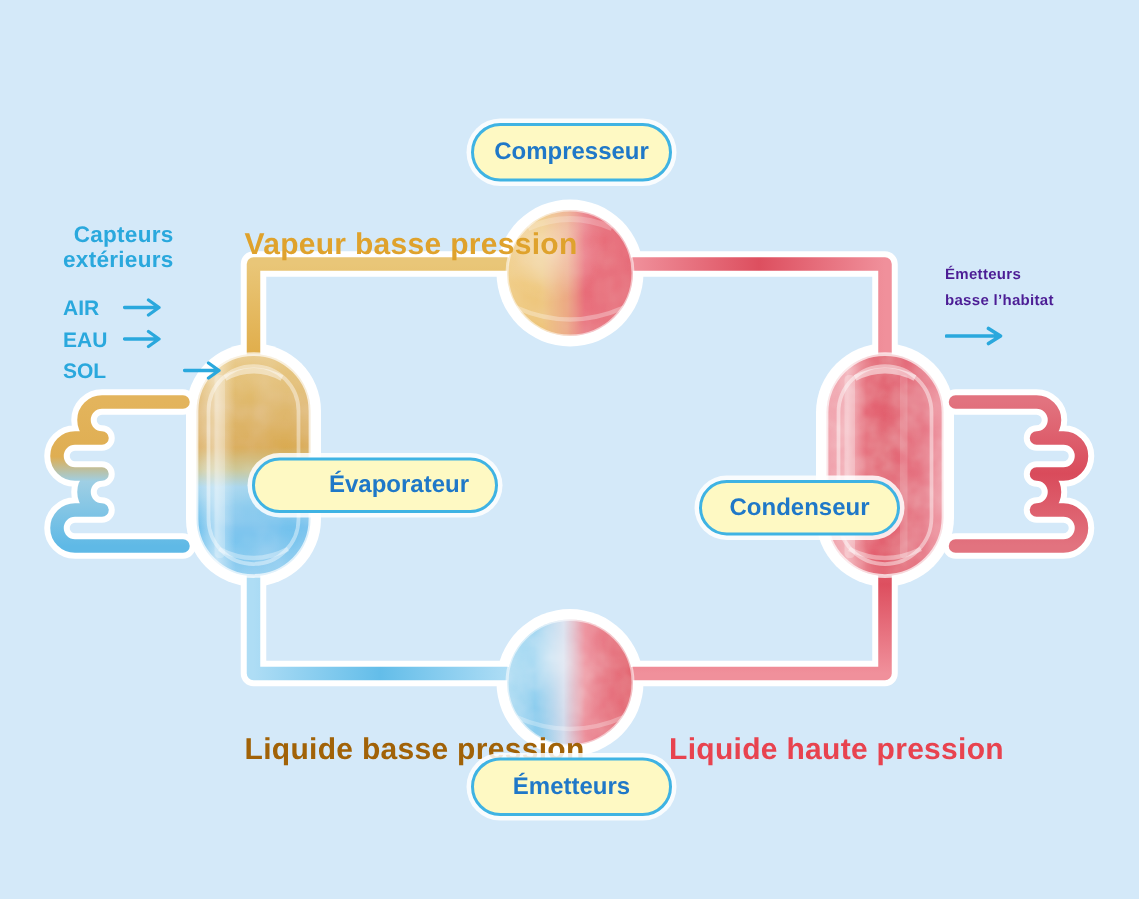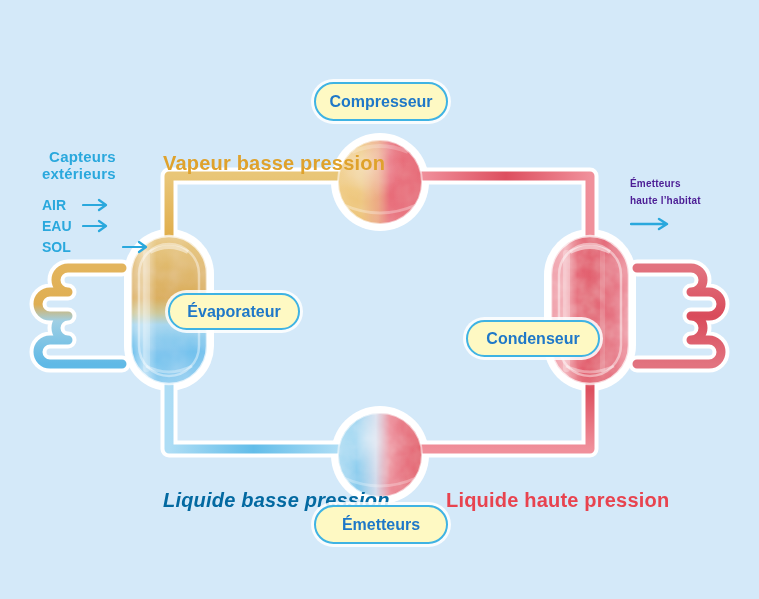--- a/index.html
+++ b/index.html
@@ -20,33 +20,33 @@
               display:flex;align-items:center;gap:6px;}
   .sensor-row .nm{display:inline-block;width:34px;}
   .sensor-row svg{display:block;}
 
   .emit-title{left:630px;top:175px;color:#4c1d95;font-size:10px;line-height:17px;}
   .emit-arrow{position:absolute;left:630px;top:216px;}
 
   .pipe-lbl{font-size:20px;margin-top:18px;}
   .l-vbp{left:163px;top:134px;color:#dfa22c;}
   .l-vhp{left:446px;top:134px;color:#e8434f;}
-  .l-lbp{left:163px;top:471px;color:#0369a1;font-style:italic;}
+  .l-lbp{left:163px;top:471px;color:#a16207;}
   .l-lhp{left:446px;top:471px;color:#e8434f;}
 
   
   .pill{
     position:absolute;background:#fef9c3;border:2.5px solid #3fb3e3;border-radius:22px;
     display:flex;align-items:center;justify-content:center;
     color:#1f78c8;font-weight:bold;font-size:16px;white-space:nowrap;
     box-shadow:0 0 0 3px rgba(255,255,255,.85);
   }
   .pill-compresseur{left:314px;top:82px;width:130px;height:35px;}
   .pill-detendeur  {left:314px;top:505px;width:130px;height:35px;}
-  .pill-evaporateur{left:168px;top:293px;width:128px;height:33px;}
+  .pill-evaporateur{left:168px;top:305px;width:128px;height:33px;padding-left:32px;}
   .pill-condenseur {left:466px;top:293px;width:130px;height:33px;margin-top:27px;}
 
   
   #art{position:absolute;left:0;top:0;width:759px;height:599px;}
 </style>
 </head>
 <body>
 
 <div id="stage">
 
@@ -295,21 +295,21 @@
     <span class="nm">SOL</span>
     <span>
       <svg width="28" height="14" viewBox="0 0 28 14">
           <path d="M1 7 H23 M17 2 L24 7 L17 12" fill="none" stroke="#2aa8dd" stroke-width="2.2" stroke-linecap="round" stroke-linejoin="round"></path>
         </svg>
     </span>
   </div>
 
   <div class="lbl emit-title">
     <div>Émetteurs</div>
-    <div>haute l’habitat</div>
+    <div>basse l’habitat</div>
   </div>
   <div class="emit-arrow">
     <svg width="42" height="16" viewBox="0 0 42 16">
         <path d="M1 8 H36 M29 3 L37 8 L29 13" fill="none" stroke="#2aa8dd" stroke-width="2.4" stroke-linecap="round" stroke-linejoin="round"></path>
       </svg>
   </div>
 
   <div class="lbl pipe-lbl l-vbp">Vapeur basse pression</div>
   <div class="lbl pipe-lbl l-lbp">Liquide basse pression</div>
   <div class="lbl pipe-lbl l-lhp">Liquide haute pression</div>

